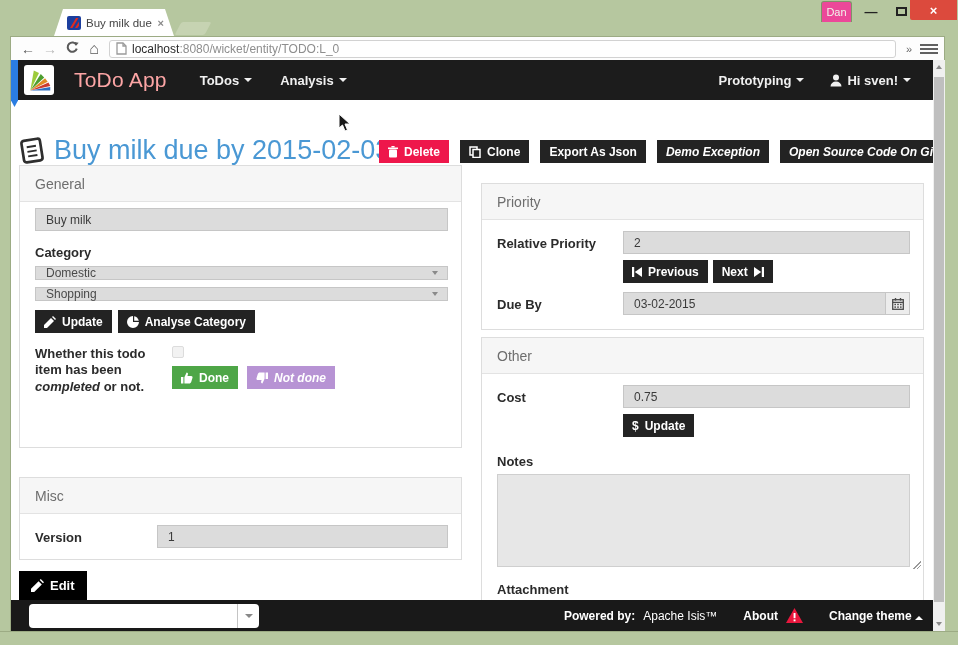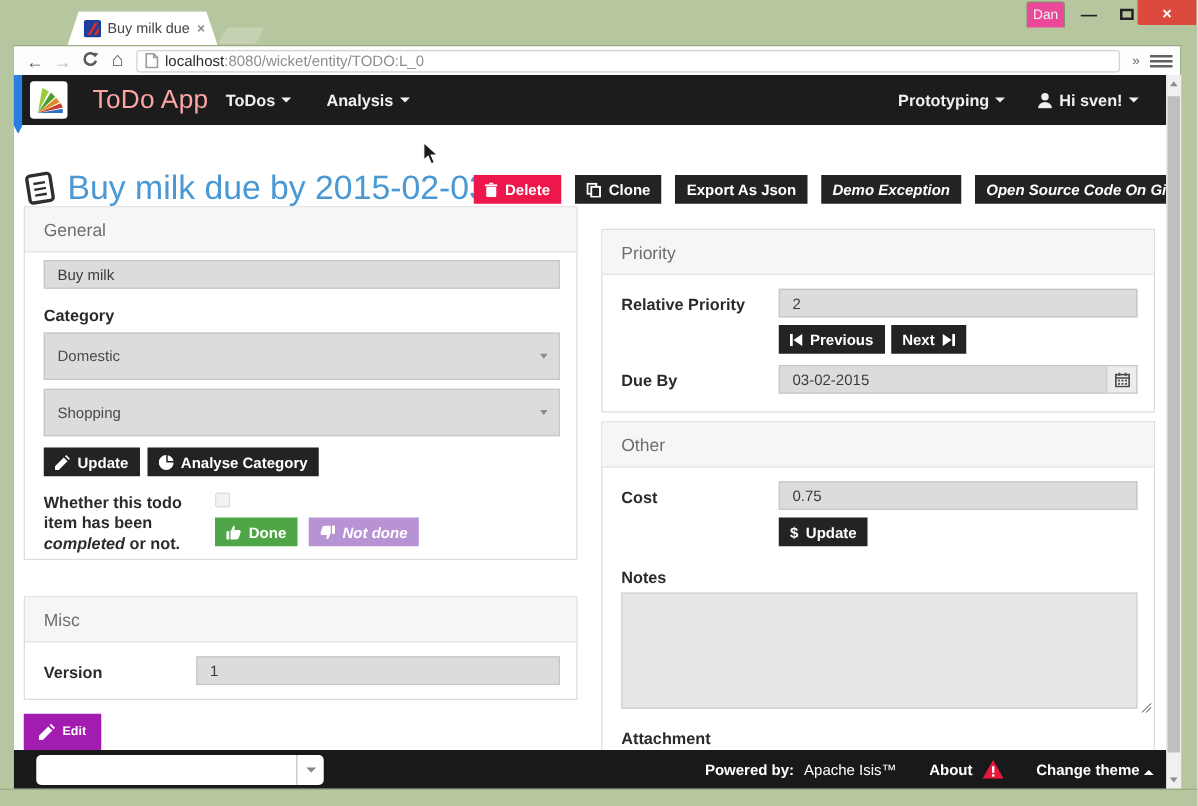--- a/index.html
+++ b/index.html
@@ -74,30 +74,30 @@
   .caret-up { display:inline-block; width:0; height:0; border-left:4px solid transparent; border-right:4px solid transparent; border-bottom:4px solid currentColor; }
   
   .page-header { position:absolute; left:8px; top:75px; display:flex; align-items:center; gap:8px; }
   .page-title { font-size:27px; color:#4a98d4; white-space:nowrap; }
   .action-bar { position:absolute; left:368px; top:80px; display:flex; gap:11px; }
   .btn { display:inline-flex; align-items:center; gap:6px; height:23px; padding:0 9px; font-size:12px; font-weight:bold; color:#fff; border:none; cursor:pointer; white-space:nowrap; }
   .btn-dark { background:#232323; }
   .btn-danger { background:#ee174b; }
   .btn-success { background:#4ea647; }
   .btn-purple { background:#b793d4; }
-  .btn-primary { background:#a21caf; height:29px; font-size:10px; padding:5px 12px; }
+  .btn-primary { background:#000000; height:29px; font-size:13px; padding:5px 12px; }
   .btn.italic { font-style:italic; }
   
   .panel { position:absolute; background:#fff; border:1px solid #ddd; }
   .panel-heading { height:36px; background:#f6f6f6; border-bottom:1px solid #e3e3e3; display:flex; align-items:center; padding:0 15px; font-size:14px; color:#6e6e6e; }
   .panel-body { padding:0 13px 0 15px; }
   .lbl { font-size:13px; font-weight:bold; color:#2b2b2b; }
   .lbl-req { color:#e21414; }
   .tinput { width:100%; height:23px; background:#dcdcdc; border:1px solid #c6c6c6; font-family:"Liberation Sans",sans-serif; font-size:12px; color:#3a3a3a; padding:0 10px; }
-  .tselect { width:100%; height:38px; background:#dcdcdc; border:1px solid #c6c6c6; font-size:12px; color:#4a4a4a; display:flex; align-items:center; padding:0 10px; position:relative; }
+  .tselect { width:100%; height:14px; background:#dcdcdc; border:1px solid #c6c6c6; font-size:12px; color:#4a4a4a; display:flex; align-items:center; padding:0 10px; position:relative; }
   .tselect .caret { position:absolute; right:9px; color:#8a8a8a; border-left-width:3.5px; border-right-width:3.5px; border-top-width:4px; }
   .frow { display:flex; }
   .flabel { width:126px; flex:none; padding-top:5px; }
   .ffield { flex:1; }
   .checkbox { width:12px; height:12px; background:#f2f2f2; border:1px solid #dcdcdc; border-radius:2px; }
   .addon-btn { width:26px; height:23px; background:#ececec; border:1px solid #c6c6c6; border-left:none; display:flex; align-items:center; justify-content:center; }
   textarea.notes { width:100%; height:93px; background:#e7e7e7; border:1px solid #cfcfcf; resize:none; }
   .resize-grip { position:absolute; right:2px; width:8px; height:8px; margin-top:-10px; background:
     linear-gradient(135deg, transparent 50%, #999 50%, #999 57%, transparent 57%, transparent 71%, #999 71%, #999 78%, transparent 78%); }
   
@@ -172,21 +172,21 @@
     <div class="brand-logo">
       <svg width="26" height="26" viewBox="0 0 30 30">
         <polygon points="5,27 9,4 15,7" fill="#9dcb3b"></polygon>
         <polygon points="5,27 17,8 21,12" fill="#4d9e2f"></polygon>
         <polygon points="5,27 22,13 25,17" fill="#e08a24"></polygon>
         <polygon points="5,27 26,18 28,22" fill="#cc3b2f"></polygon>
         <polygon points="5,27 28,23 28,27" fill="#2f6fc1"></polygon>
       </svg>
     </div>
     <span class="brand-text">ToDo App</span>
-    <span class="nav-item" style="margin-left:14px;">
+    <span class="nav-item" style="margin-left:33px;">
         <span>ToDos</span>
         <span class="caret"></span>
       </span>
     <span class="nav-item">
         <span>Analysis</span>
         <span class="caret"></span>
       </span>
     <span class="nav-right">
       <span class="nav-item">
           <span>Prototyping</span>

